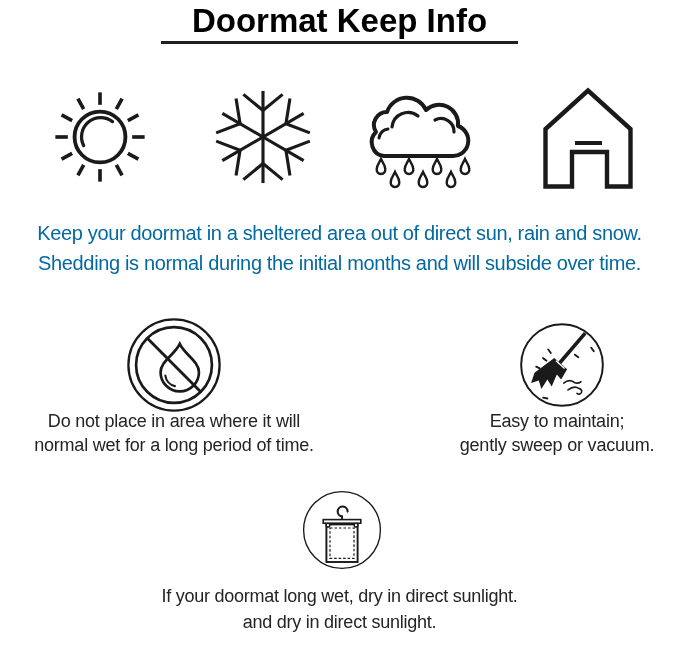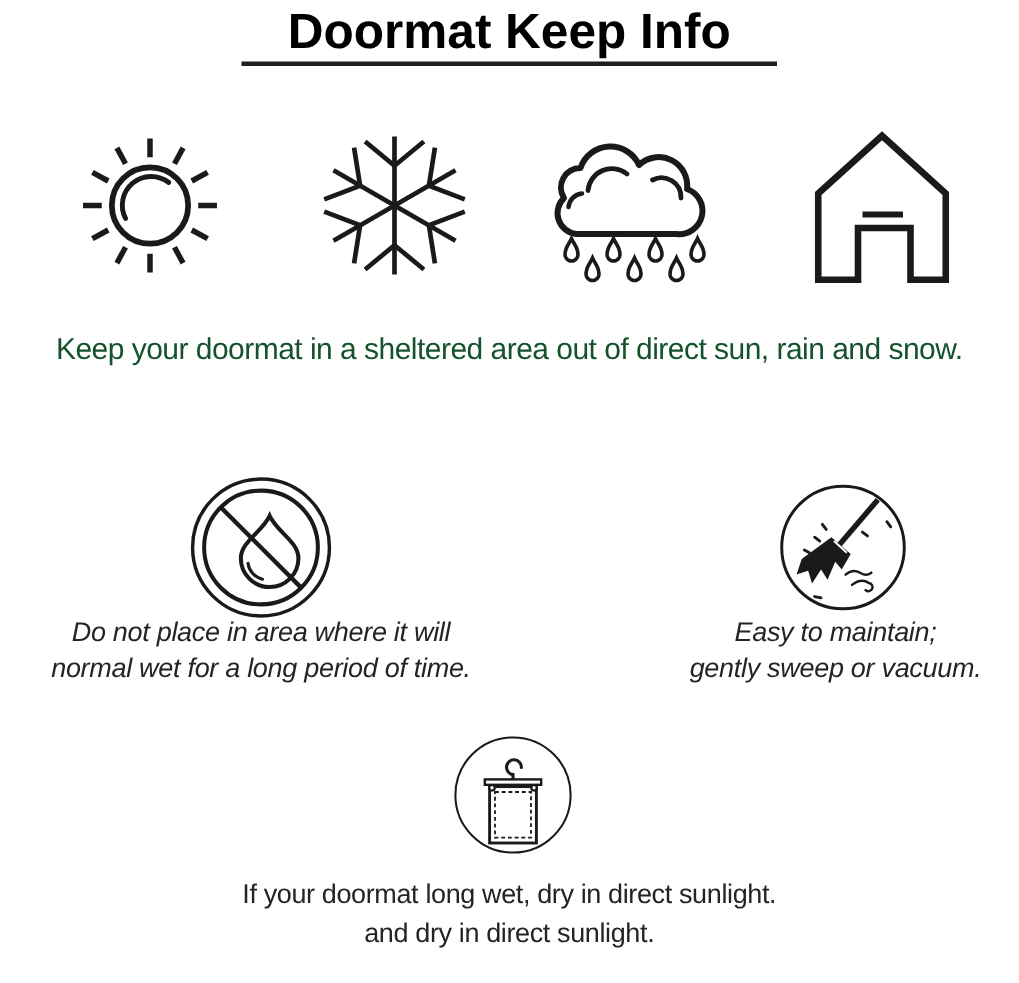--- a/index.html
+++ b/index.html
@@ -9,25 +9,25 @@
   }
   .center-text{position:absolute;left:0;width:679px;text-align:center;}
   #page-title{
     top:2px;font-size:33px;font-weight:bold;color:#000;letter-spacing:0px;
   }
   #title-underline{
     position:absolute;left:161px;top:41px;width:357px;height:2.5px;background:#1f1f1f;
   }
   .icon{position:absolute;}
   .intro{
-    top:218px;font-size:20px;line-height:30px;letter-spacing:-0.35px;color:#14532d;
+    top:218px;font-size:20px;line-height:30px;letter-spacing:-0.35px;color:#0369a1;
   }
   .caption{
     position:absolute;top:409px;font-size:18px;line-height:24px;letter-spacing:-0.2px;
-    text-align:center;color:#242424;font-style:italic;
+    text-align:center;color:#242424;
   }
   #caption-left{left:10px;width:328px;}
   #caption-right{left:412px;width:290px;}
   .drying{
     top:583px;font-size:18px;line-height:26px;letter-spacing:-0.25px;color:#242424;
   }
   .line{white-space:nowrap;}
   svg{display:block;}
 </style>
 </head>
@@ -93,20 +93,21 @@
 
   <svg class="icon" style="left:539px;top:85px" width="98" height="106" viewBox="0 0 98 106">
     <g stroke="#1a1a1a" fill="none">
       <path d="M6.5,101.5 V44 L49,5.5 L91.5,44 V101.5 H68 V67 H33 V101.5 Z" stroke-width="4.4"></path>
       <path d="M36,58 H63" stroke-width="4"></path>
     </g>
   </svg>
 
   <div class="center-text intro">
     <div class="line">Keep your doormat in a sheltered area out of direct sun, rain and snow.</div>
+    <div class="line">Shedding is normal during the initial months and will subside over time.</div>
   </div>
 
   <svg class="icon" style="left:126px;top:317px" width="96" height="96" viewBox="0 0 100 100">
     <g stroke="#1a1a1a" fill="none">
       <circle cx="50" cy="50" r="47.5" stroke-width="2.4"></circle>
       <circle cx="50" cy="50" r="39.5" stroke-width="2.8"></circle>
       <path d="M56,28 C61,39 76,46 76,57.5 A20,20 0 0 1 36,57.5 C36,46 51,39 56,28 Z" stroke-width="2.8"></path>
       <path d="M41,61 A13,13 0 0 0 51,72" stroke-width="2.2" stroke-linecap="round"></path>
       <path d="M22.5,22.5 L77.5,77.5" stroke-width="3"></path>
     </g>

